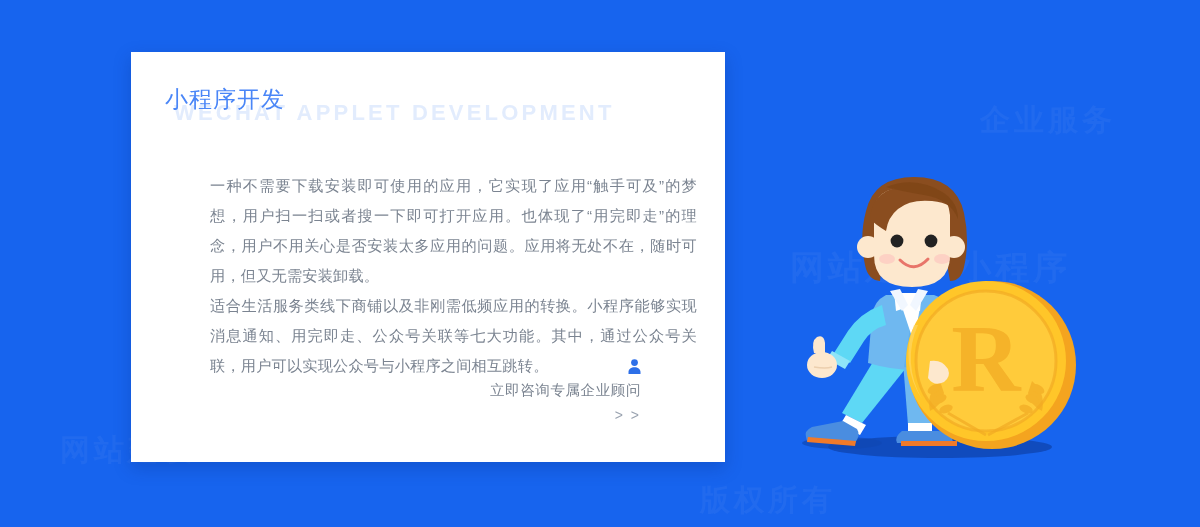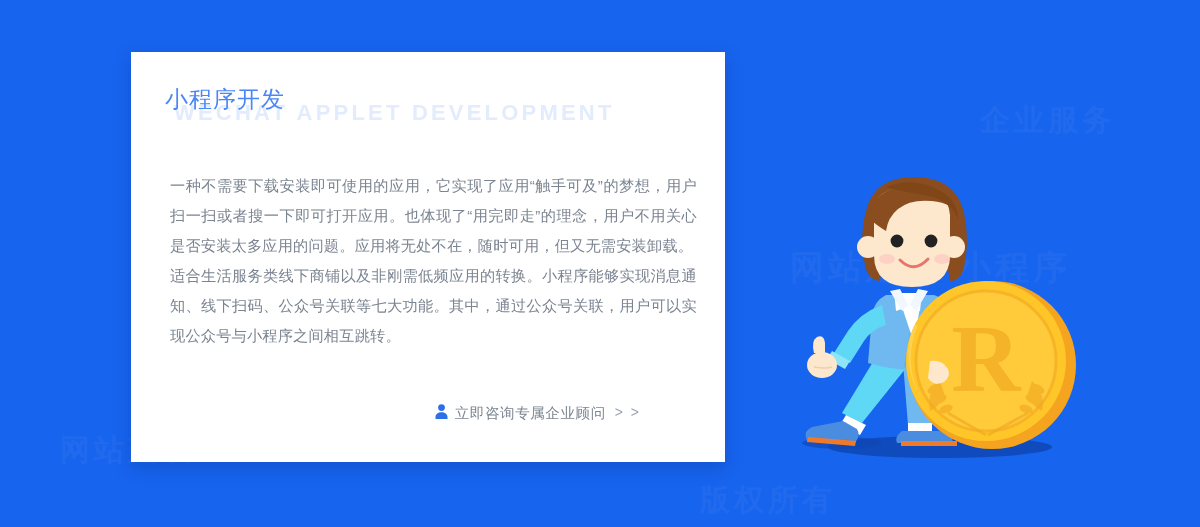--- a/index.html
+++ b/index.html
@@ -81,39 +81,41 @@
     letter-spacing: 3.2px;
     color: #e2ecfd;
     z-index: 1;
     white-space: nowrap;
   }
 
   
   .body-block {
     margin-top: 21px;
     padding-left: 5px;
+    margin-left: 40px;
   }
   .para {
     font-size: 15.2px;
     line-height: 30px;
     color: #7b8491;
     letter-spacing: 0.2px;
     text-align: justify;
     max-width: 565px;
   }
 
   
   .cta-row {
     position: absolute;
     right: 56px;
     bottom: 19px;
     display: flex;
-    align-items: flex-start;
+    align-items: flex-end;
     gap: 7px;
     cursor: pointer;
+    flex-direction: column;
   }
   .cta-icon { width: 13px; height: 15px; display: block; }
   .cta-text {
     font-size: 14.5px;
     color: #7b8491;
     letter-spacing: 0.6px;
   }
   .cta-arrows {
     font-size: 14px;
     color: #9aa3b0;
@@ -145,21 +147,21 @@
   <div id="card">
     <div class="card-inner">
 
       <div class="head-wrap">
         <div class="title-en">WECHAT APPLET DEVELOPMENT</div>
         <div class="title-cn">小程序开发</div>
       </div>
 
       <div class="body-block">
         <p class="para">一种不需要下载安装即可使用的应用，它实现了应用“触手可及”的梦想，用户扫一扫或者搜一下即可打开应用。也体现了“用完即走”的理念，用户不用关心是否安装太多应用的问题。应用将无处不在，随时可用，但又无需安装卸载。</p>
-        <p class="para">适合生活服务类线下商铺以及非刚需低频应用的转换。小程序能够实现消息通知、线下扫码、公众号关联等七大功能。其中，通过公众号关联，用户可以实现公众号与小程序之间相互跳转。</p>
+        <p class="para">适合生活服务类线下商铺以及非刚需低频应用的转换。小程序能够实现消息通知、用完即走、公众号关联等七大功能。其中，通过公众号关联，用户可以实现公众号与小程序之间相互跳转。</p>
       </div>
 
       <div class="cta-row">
         <span class="cta-icon">
           <svg viewBox="0 0 13 15" xmlns="http://www.w3.org/2000/svg">
             <circle cx="6.5" cy="3.6" r="3.4" fill="#2d6fe8"></circle>
             <path d="M6.5 8.2c3.3 0 6 2.1 6 4.6v2.2h-12v-2.2c0-2.5 2.7-4.6 6-4.6z" fill="#2d6fe8"></path>
           </svg>
         </span>
         <span class="cta-text">立即咨询专属企业顾问</span>

